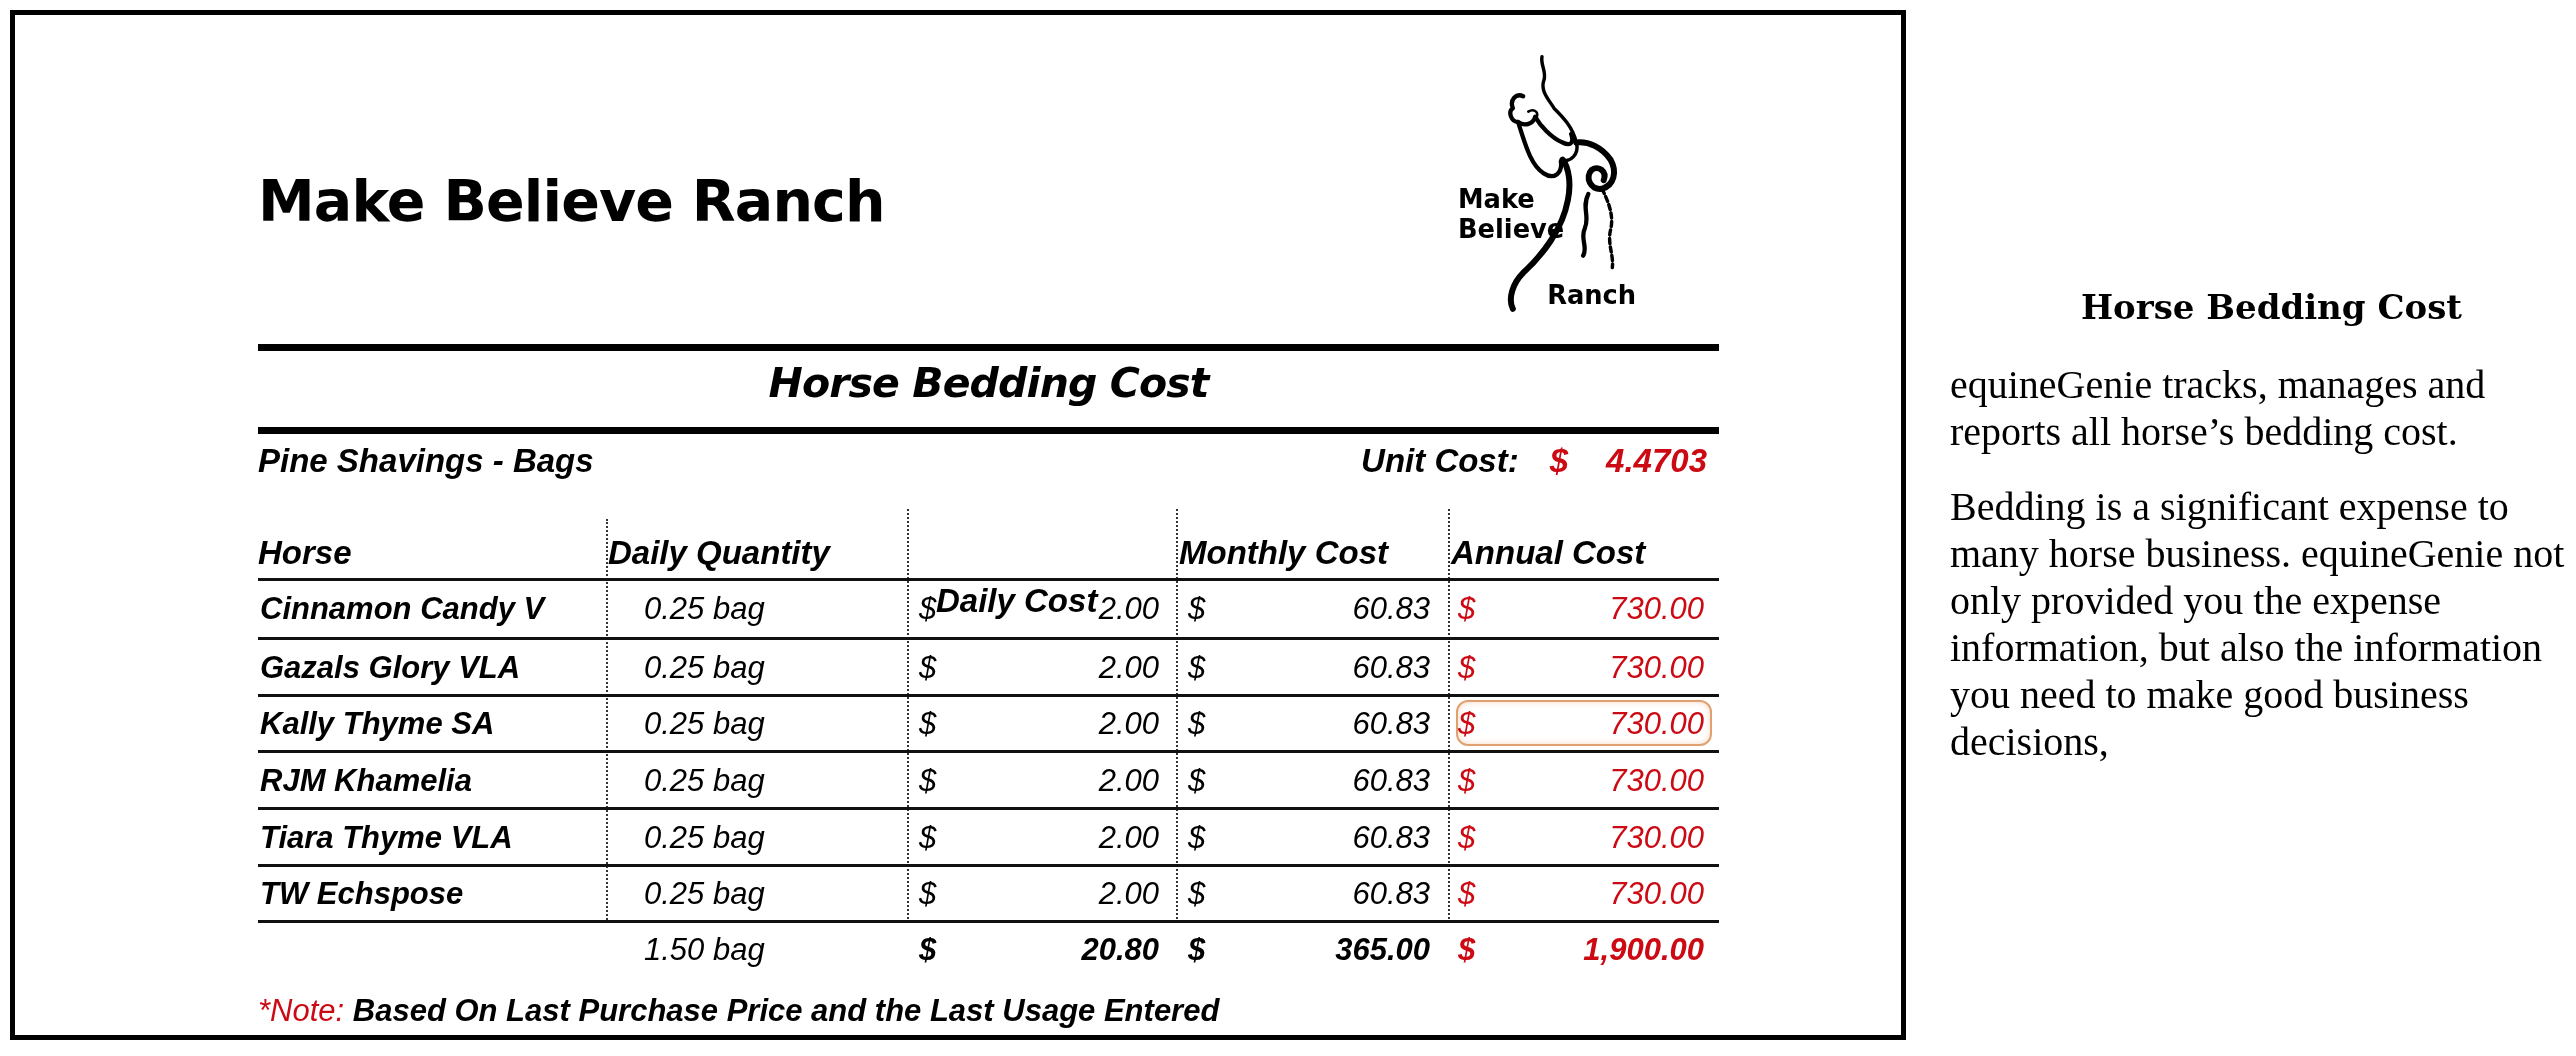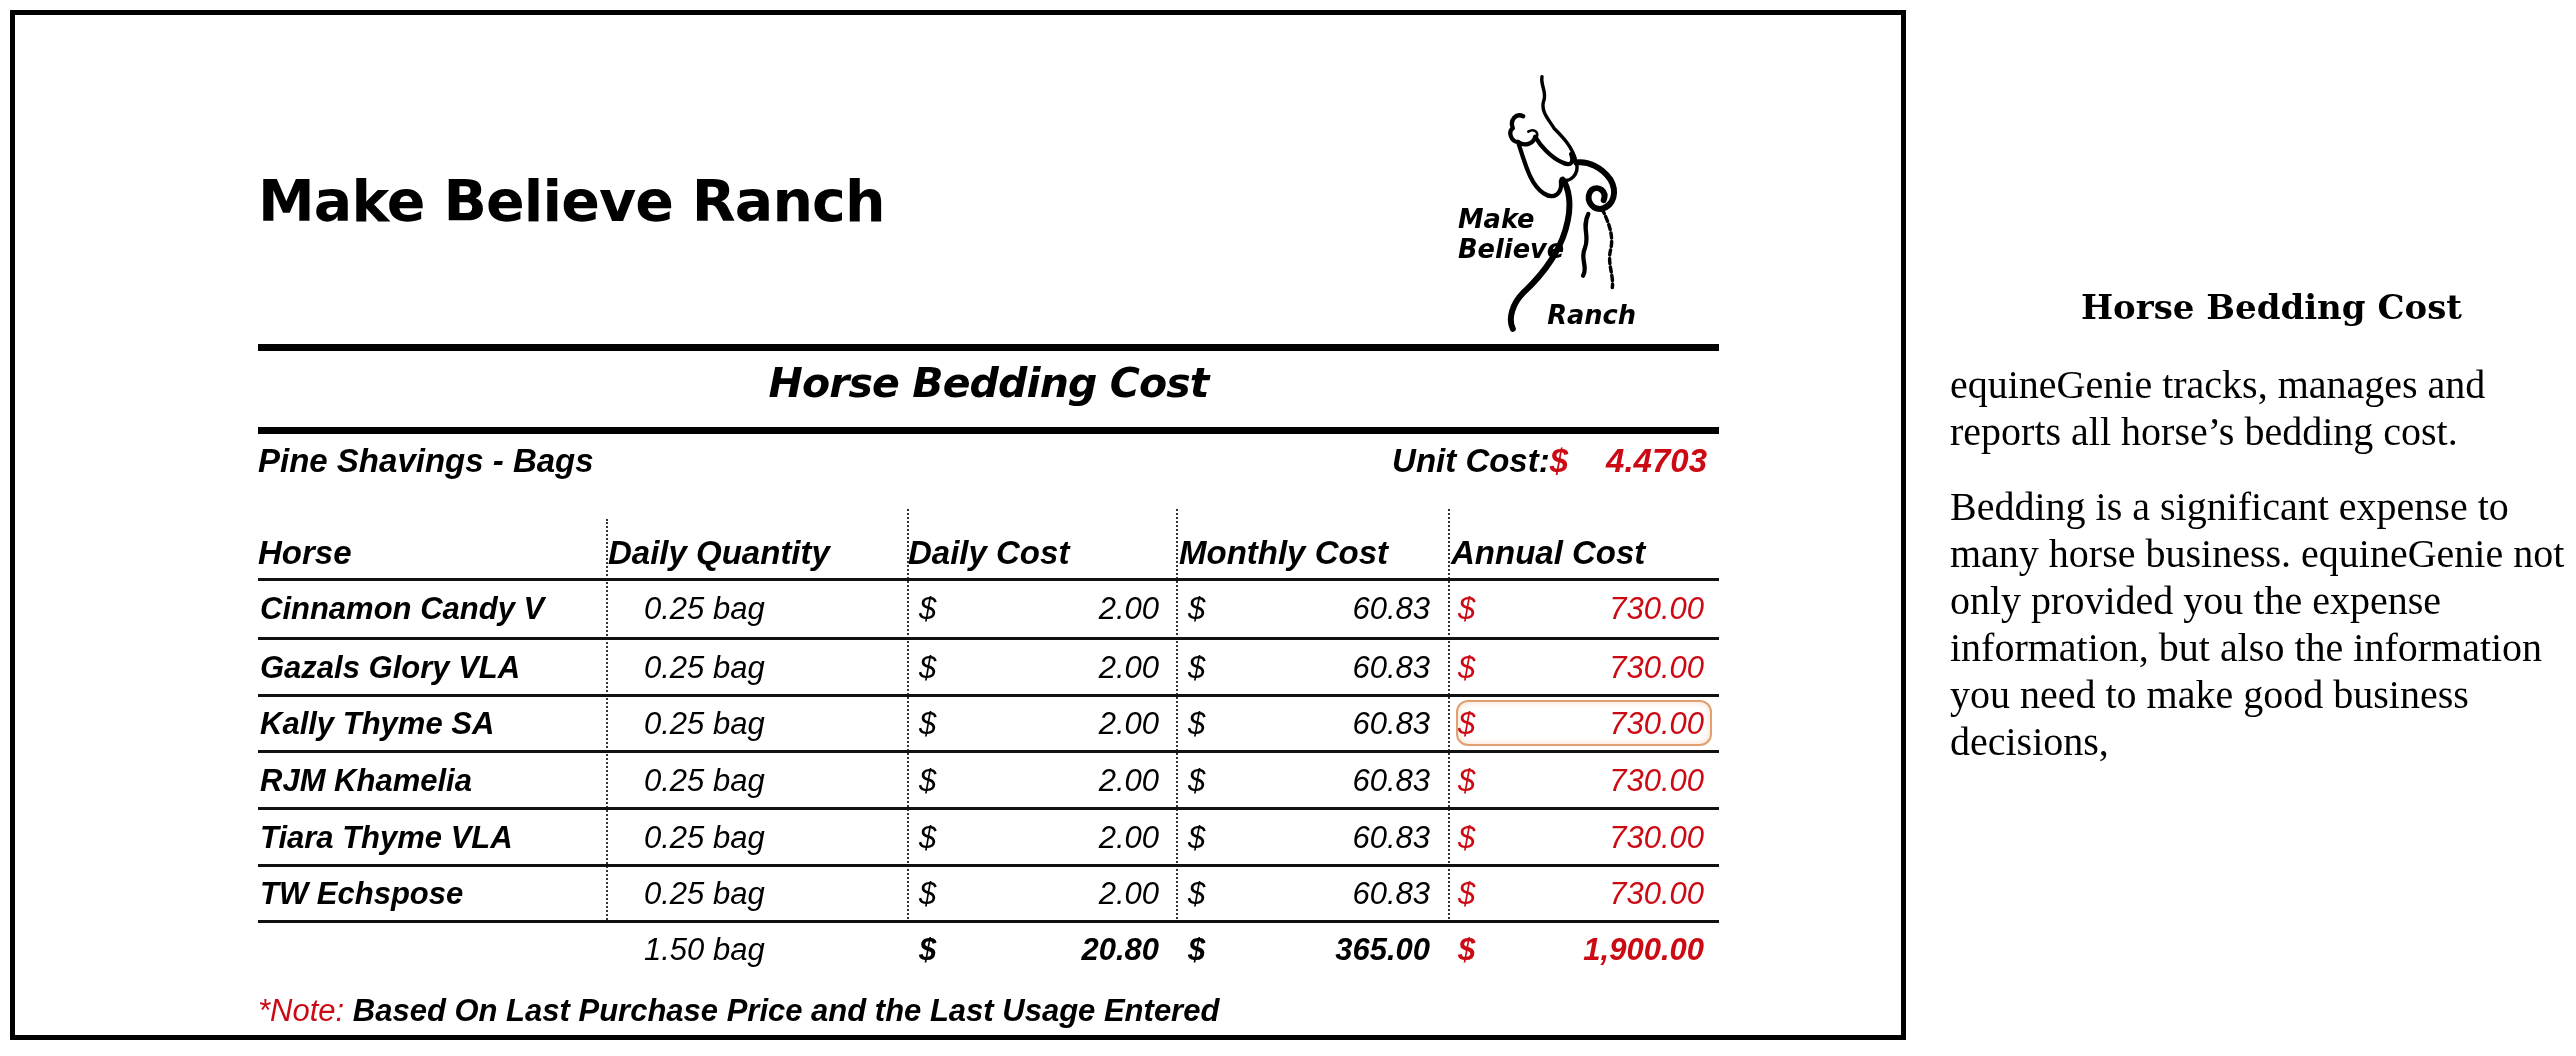--- a/index.html
+++ b/index.html
@@ -1,25 +1,25 @@
 <!DOCTYPE html>
 <html style="font-size:13.7px"><head>
   <meta charset="utf-8">
   <style>
     html, body { margin: 0; padding: 0; background: #ffffff; }
     body { width: 2576px; height: 1056px; position: relative; overflow: hidden; font-family: "Liberation Sans", sans-serif; color: #000; }
     .frame { position: absolute; left: 10.3px; top: 10.3px; width: 1896px; height: 1030px; border: 5.2px solid #000; box-sizing: border-box; background: #fff; }
     .abs { position: absolute; }
     .ranch-title { left: 258px; top: 168px; font-family: "DejaVu Sans", sans-serif; font-weight: bold; font-size: 57px; letter-spacing: -0.9px; white-space: nowrap; }
-    .logo { left: 1434px; top: 68px; width: 240px; height: 279px; font-style: italic; }
+    .logo { left: 1434px; top: 48px; width: 240px; height: 279px; }
     .rule-thick { left: 258px; width: 1461px; height: 6.9px; background: #000; }
     .report-title { left: 258px; width: 1461px; top: 359px; text-align: center; font-family: "DejaVu Sans", sans-serif; font-weight: bold; font-style: italic; font-size: 41px; letter-spacing: -0.9px; }
     .item-name { left: 258px; top: 442px; font-weight: bold; font-style: italic; font-size: 33px; white-space: nowrap; }
     .unit-cost { top: 442px; right: 869px; font-weight: bold; font-style: italic; font-size: 33px; white-space: nowrap; }
-    .unit-cost .lbl { }
+    .unit-cost .lbl { margin-right: 31px; }
     .red { color: #cc0a14; }
     .unit-cost .dollar { margin-right: 38px; }
 
     .th { top: 528px; height: 50px; line-height: 50px; font-weight: bold; font-style: italic; font-size: 33px; text-align: left; white-space: nowrap; }
     .vsep { width: 0; border-left: 2.6px dotted #333; }
     .hline { left: 258px; width: 1461px; height: 3.4px; background: #111; }
 
     .cell { height: 55px; line-height: 55px; font-style: italic; font-size: 31px; white-space: nowrap; }
     .bold { font-weight: bold; }
     .horse { left: 260px; width: 343px; font-weight: bold; }
@@ -67,21 +67,21 @@
 <div class="abs report-title">Horse Bedding Cost</div>
 <div class="abs rule-thick" style="top:427px;"></div>
 
 <div class="abs item-name">Pine Shavings - Bags</div>
 <div class="abs unit-cost">
   <span class="lbl">Unit Cost:</span><span class="red dollar">$</span><span class="red">4.4703</span>
 </div>
 
 <div class="abs th" style="left:258px;width:348px;">Horse</div>
 <div class="abs th" style="left:608px;width:301px;">Daily Quantity</div>
-<div class="abs th" style="left:908px;width:271px;">Daily Cost</div>
+<div class="abs th" style="left:936px;width:271px;margin-top:48px;">Daily Cost</div>
 <div class="abs th" style="left:1179px;width:271px;">Monthly Cost</div>
 <div class="abs th" style="left:1451px;width:269px;">Annual Cost</div>
 
 <div class="abs vsep" style="left:606px;top:519px;height:404px;"></div>
 <div class="abs vsep" style="left:907px;top:509px;height:414px;"></div>
 <div class="abs vsep" style="left:1176px;top:509px;height:414px;"></div>
 <div class="abs vsep" style="left:1448px;top:509px;height:414px;"></div>
 
 <div class="abs hline" style="top:578px;"></div>
 <div class="abs hline" style="top:637px;"></div>

